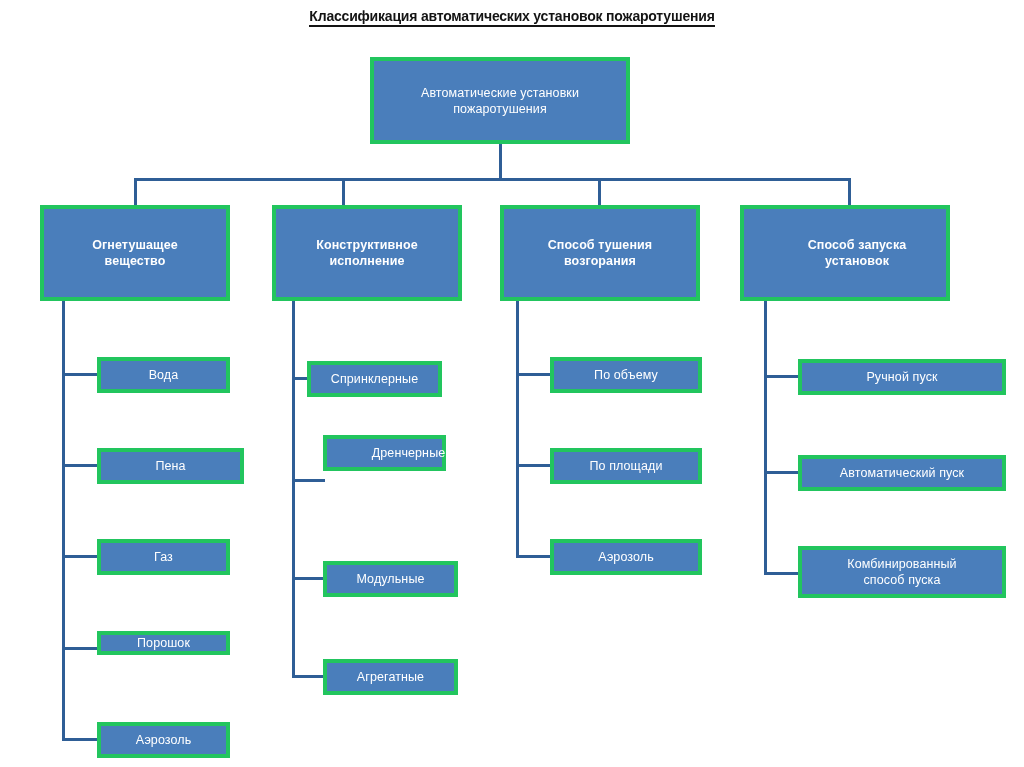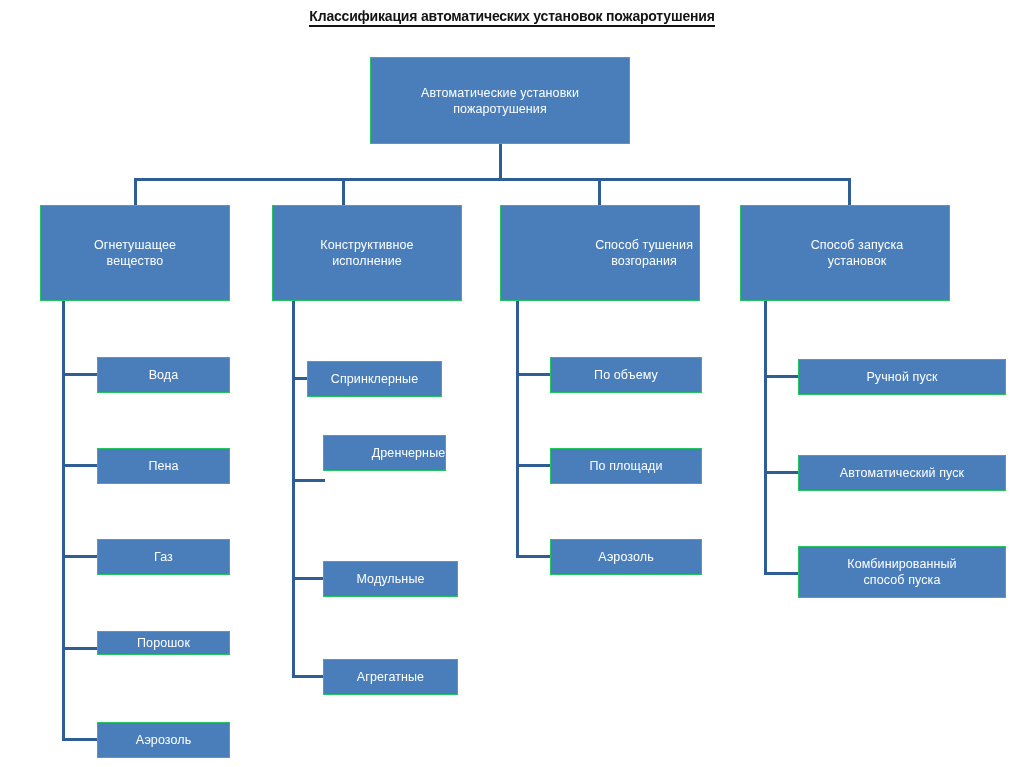--- a/index.html
+++ b/index.html
@@ -36,36 +36,37 @@
   #chart-title span.title-underline {
     border-bottom: 2px solid #141414;
     padding-bottom: 1px;
   }
 
   
   .node {
     position: absolute;
     box-sizing: border-box;
     background: #4a7ebb;
-    border: 1px solid #22c55e;
+    border: 4px solid #22c55e;
     color: #ffffff;
     display: flex;
     align-items: center;
     justify-content: center;
     text-align: center;
     line-height: 1.28;
     white-space: pre-line;
     letter-spacing: 0.1px;
     text-rendering: optimizeLegibility;
   }
   .node.root {
     font-size: 12.5px;
   }
   .node.header {
     font-size: 12.5px;
+    font-weight: bold;
   }
   .node.leaf {
     font-size: 12.5px;
   }
   .node .node-label {
     display: block;
     padding: 0 6px;
     white-space: pre-line;
   }
 
@@ -100,21 +101,21 @@
   </div>
 
   <div class="conn v" style="left:62px; top:301px; width:3px; height:439px;"></div>
 
   <div class="conn h" style="left:62px; top:373px; width:36px; height:3px;"></div>
   <div class="node leaf" style="left:97px; top:357px; width:133px; height:36px;">
     <span class="node-label">Вода</span>
   </div>
 
   <div class="conn h" style="left:62px; top:464px; width:36px; height:3px;"></div>
-  <div class="node leaf" style="left:97px; top:448px; width:133px; height:36px;">
+  <div class="node leaf" style="left:97px; top:448px; width:147px; height:36px;">
     <span class="node-label">Пена</span>
   </div>
 
   <div class="conn h" style="left:62px; top:555px; width:36px; height:3px;"></div>
   <div class="node leaf" style="left:97px; top:539px; width:133px; height:36px;">
     <span class="node-label">Газ</span>
   </div>
 
   <div class="conn h" style="left:62px; top:647px; width:36px; height:3px;"></div>
   <div class="node leaf" style="left:97px; top:631px; width:133px; height:24px;">
@@ -147,21 +148,21 @@
   <div class="node leaf" style="left:323px; top:561px; width:135px; height:36px;">
     <span class="node-label">Модульные</span>
   </div>
 
   <div class="conn h" style="left:292px; top:675px; width:33px; height:3px;"></div>
   <div class="node leaf" style="left:323px; top:659px; width:135px; height:36px;">
     <span class="node-label">Агрегатные</span>
   </div>
 
   <div class="conn v" style="left:598px; top:178px; width:3px; height:27px;"></div>
-  <div class="node header" style="left:500px; top:205px; width:200px; height:96px;justify-content:flex-end;">
+  <div class="node header" style="left:500px; top:205px; width:200px; height:96px;">
     <span class="node-label">Способ тушения
 возгорания</span>
   </div>
   <div class="conn v" style="left:516px; top:301px; width:3px; height:256px;"></div>
 
   <div class="conn h" style="left:516px; top:373px; width:36px; height:3px;"></div>
   <div class="node leaf" style="left:550px; top:357px; width:152px; height:36px;">
     <span class="node-label">По объему</span>
   </div>
 

